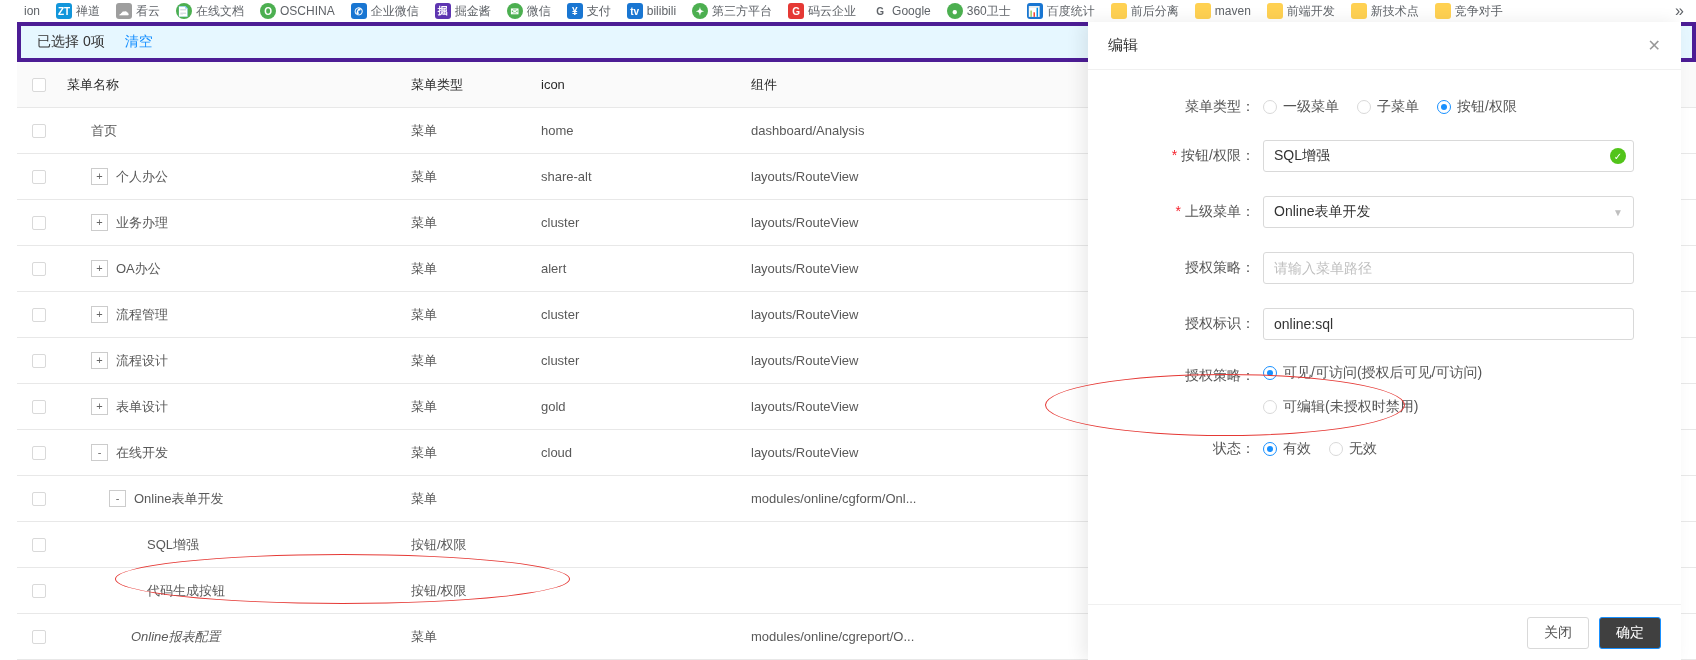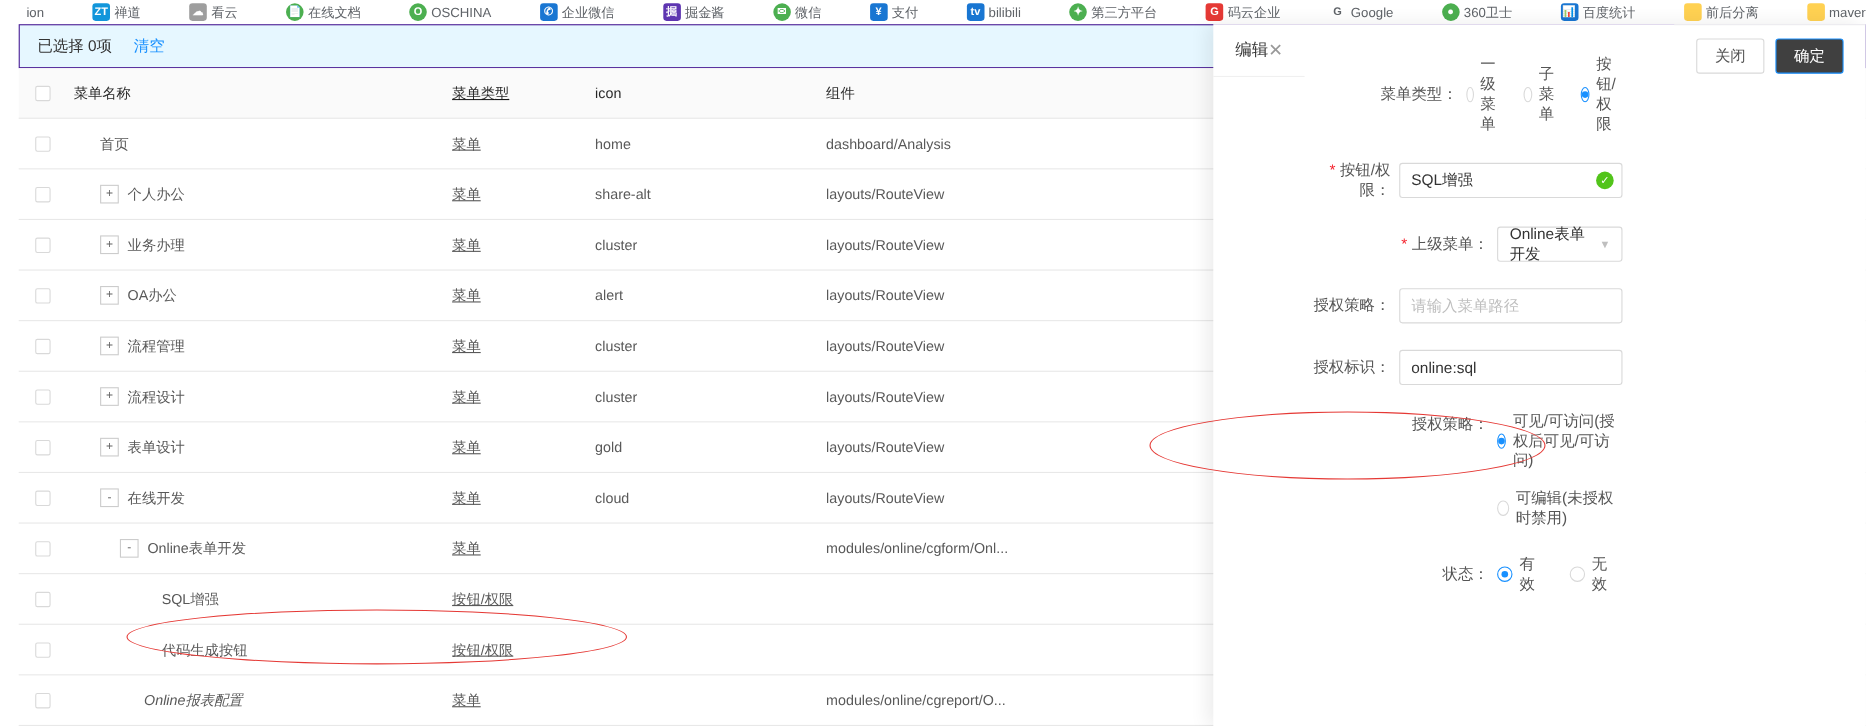--- a/index.html
+++ b/index.html
@@ -1,58 +1,58 @@
 <!DOCTYPE html>
 <html><head>
 <meta charset="utf-8">
 <style>
 * { box-sizing: border-box; margin: 0; padding: 0; }
 body { font-family: -apple-system, BlinkMacSystemFont, "Segoe UI", "Microsoft YaHei", sans-serif; font-size: 13px; color: #333; background: #fff; width: 1696px; height: 660px; overflow: hidden; position: relative; }
 
 
-.bookmarks { height: 22px; display: flex; align-items: center; padding: 0 4px; border-bottom: 0; white-space: nowrap; overflow: hidden; font-size: 12px; color: #5f6368; gap: 28px; }
+.bookmarks { height: 22px; display: flex; align-items: center; padding: 0 4px; border-bottom: 0; white-space: nowrap; overflow: hidden; font-size: 12px; color: #5f6368; }
 .bm { display: flex; align-items: center; gap: 4px; margin-right: 16px; cursor: pointer; }
 .bm-icon { width: 16px; height: 16px; display: inline-flex; align-items: center; justify-content: center; border-radius: 3px; font-size: 10px; font-weight: bold; }
 .bm-folder { background: #ffd152; }
 .bm-zt { background:#1296db; color:#fff; }
 .bm-green { background:#4caf50; color:#fff; border-radius:50%; }
 .bm-red { background:#e53935; color:#fff; }
 .bm-blue { background:#1976d2; color:#fff; }
 .bm-purple { background:#5e35b1; color:#fff; }
 .bm-gray { background:#9e9e9e; color:#fff; }
 .bm-more { margin-left:auto; font-size:16px; cursor:pointer; padding:0 8px; }
 
 
 .page { position: relative; height: 638px; }
 .table-area { position: absolute; left: 17px; top: 0; right: 0; }
 
 
-.sel-bar { background:#e6f7ff; border:1px solid #4c1d95; height:40px; display:flex; align-items:center; padding:0 16px; font-size:14px; color:#333; }
+.sel-bar { background:#e6f7ff; border:4px solid #4c1d95; height:40px; display:flex; align-items:center; padding:0 16px; font-size:14px; color:#333; }
 .sel-clear { color:#1890ff; margin-left:20px; cursor:pointer; }
 
 
 .tbl { width:100%; }
 .thead, .trow { display:flex; align-items:center; border-bottom:1px solid #e8e8e8; }
 .thead { background:#fafafa; height:46px; font-weight:500; color:#000000d9; }
 .trow { height:46px; color:#595959; }
 .col-chk { width:44px; display:flex; justify-content:center; }
 .col-name { width:350px; padding-left:6px; display:flex; align-items:center; }
-.col-type { width:130px;text-decoration:underline; }
+.col-type { width:130px; }
 .col-icon { width:210px; }
 .col-comp { flex:1; }
 .chk { width:14px; height:14px; border:1px solid #d9d9d9; border-radius:2px; background:#fff; display:inline-block; cursor:pointer; }
 .exp { width:17px; height:17px; border:1px solid #ccc; display:inline-flex; align-items:center; justify-content:center; font-size:11px; color:#666; margin-right:8px; cursor:pointer; background:#fff; line-height:1; }
 .indent-0 { padding-left:24px; }
 .indent-1 { padding-left:24px; }
 .indent-2 { padding-left:42px; }
 .indent-3 { padding-left:80px; }
 .indent-3b { padding-left:64px; }
 
 
-.drawer { position:absolute; right:0; top:0; width:593px; height:638px; background:#fff; box-shadow:-6px 0 16px rgba(0,0,0,.08); display:flex; flex-direction:row; }
+.drawer { position:absolute; right:15px; top:0; width:593px; height:638px; background:#fff; box-shadow:-6px 0 16px rgba(0,0,0,.08); display:flex; flex-direction:column; }
 .dr-head { height:48px; display:flex; align-items:center; padding:0 20px; border-bottom:1px solid #f0f0f0; font-size:15px; color:#333; }
 .dr-close { margin-left:auto; font-size:16px; color:#999; cursor:pointer; }
 .dr-body { flex:1; padding:28px 47px 0 0; overflow:auto; }
 .frow { display:flex; align-items:center; margin-bottom:24px; }
 .frow.top { align-items:flex-start; }
 .flabel { width:175px; text-align:right; padding-right:8px; color:#555; font-size:14px; }
 .flabel .req { color:#f5222d; margin-right:4px; }
 .fctrl { flex:1; display:flex; align-items:center; gap:18px; font-size:14px; }
 .radio { display:inline-flex; align-items:center; gap:6px; cursor:pointer; color:#555; }
 .rdo { width:14px; height:14px; border:1px solid #d9d9d9; border-radius:50%; display:inline-flex; align-items:center; justify-content:center; }

